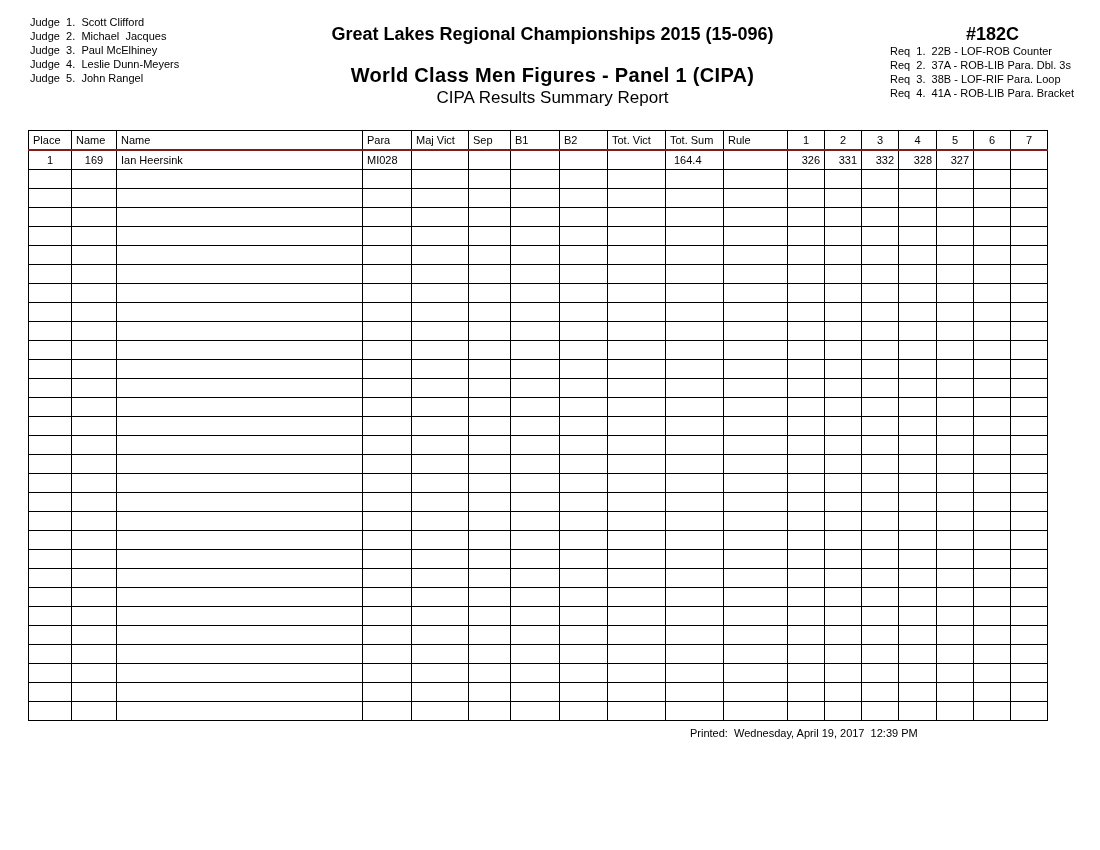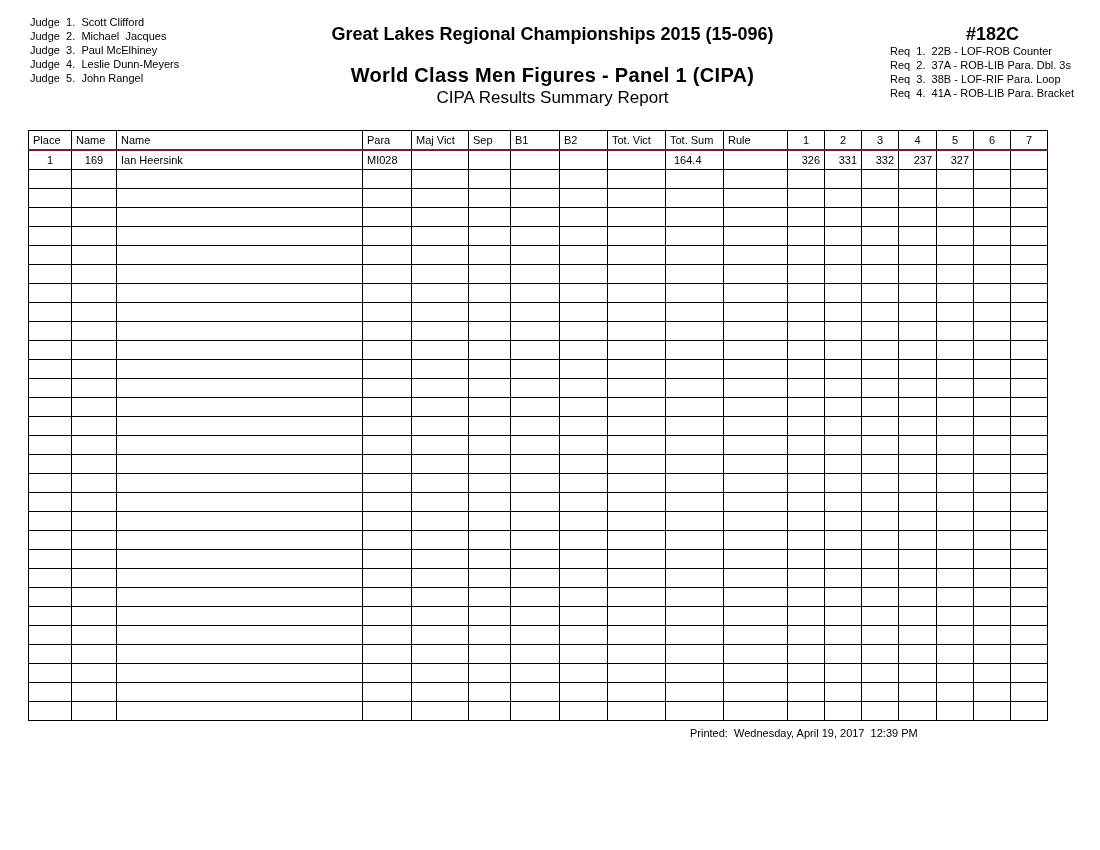--- a/index.html
+++ b/index.html
@@ -102,21 +102,21 @@
       <td></td>
       <td></td>
       <td></td>
       <td></td>
       <td></td>
       <td style="padding-left:8px">164.4</td>
       <td></td>
       <td class="r">326</td>
       <td class="r">331</td>
       <td class="r">332</td>
-      <td class="r">237</td>
+      <td class="r">328</td>
       <td class="r">327</td>
       <td class="r"></td>
       <td class="r"></td>
     </tr>
   <tr>
         <td></td>
         <td></td>
         <td></td>
         <td></td>
         <td></td>

